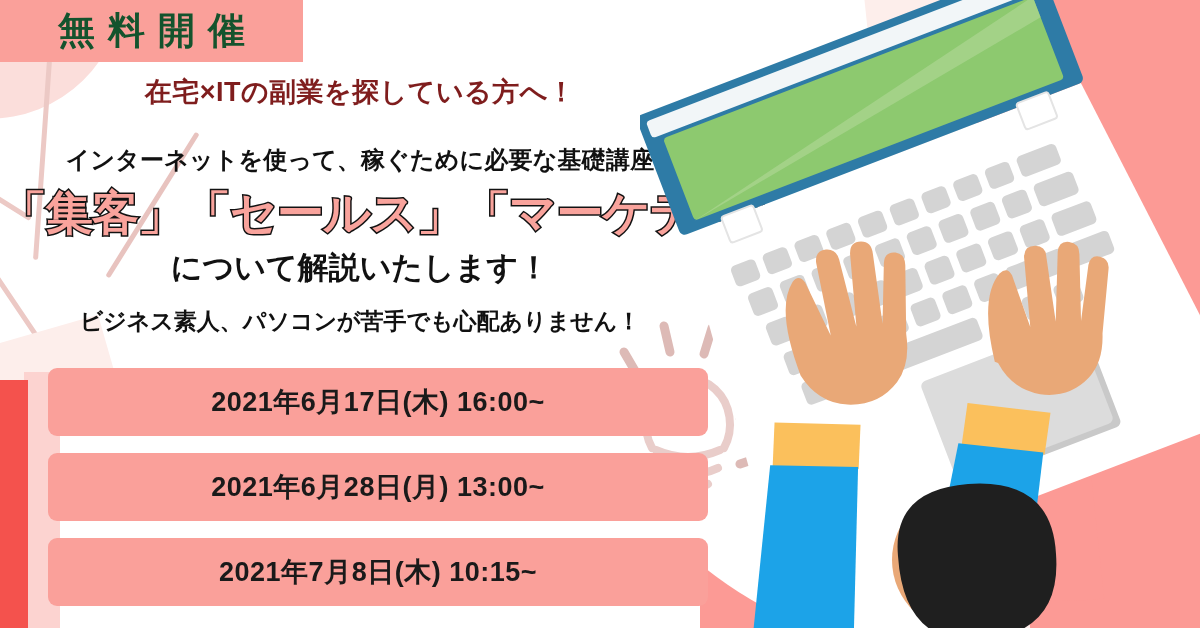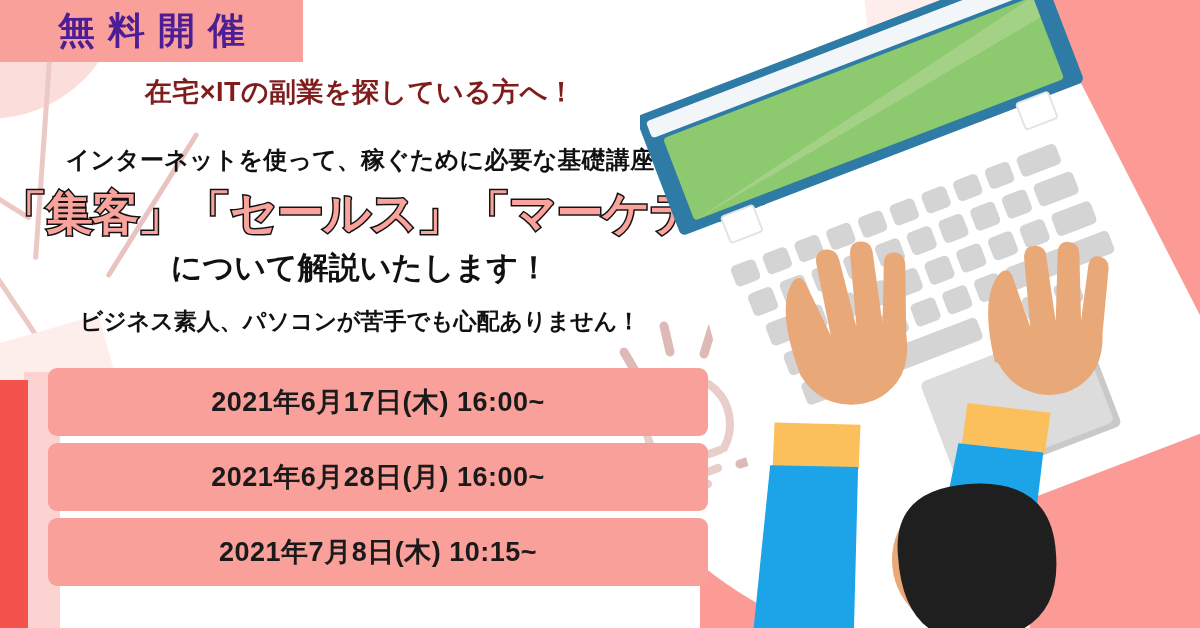--- a/index.html
+++ b/index.html
@@ -93,21 +93,21 @@
     left: 0; top: 0;
     width: 303px; height: 62px;
     background: #faa09a;
     display: flex;
     align-items: center;
     justify-content: center;
   }
   .header-band-text {
     font-size: 37px;
     font-weight: 700;
-    color: #4c1d95;
+    color: #14532d;
     letter-spacing: 13px;
     text-indent: 13px;
     white-space: nowrap;
   }
 
   
   .copy {
     position: absolute;
     left: 0; top: 74px;
     width: 720px;
@@ -161,21 +161,21 @@
   
   .dates {
     position: absolute;
     left: 48px; top: 368px;
     width: 660px;
   }
   .date-row {
     height: 68px;
     background: #faa09a;
     border-radius: 9px;
-    margin-bottom: 7px;
+    margin-bottom: 17px;
     display: flex;
     align-items: center;
     justify-content: center;
   }
   .date-text {
     font-size: 27px;
     font-weight: 700;
     color: #1a1a1a;
     letter-spacing: 0.5px;
     white-space: nowrap;
@@ -236,21 +236,21 @@
     <p class="line-hero">「集客」「セールス」「マーケティング」</p>
     <p class="line-hero2">について解説いたします！</p>
     <p class="line-note">ビジネス素人、パソコンが苦手でも心配ありません！</p>
   </div>
 
   <div class="dates">
     <div class="date-row">
       <span class="date-text">2021年6月17日(木)  16:00~</span>
     </div>
     <div class="date-row">
-      <span class="date-text">2021年6月28日(月)  16:00~</span>
+      <span class="date-text">2021年6月28日(月)  13:00~</span>
     </div>
     <div class="date-row">
       <span class="date-text">2021年7月8日(木)  10:15~</span>
     </div>
   </div>
 
   <svg class="illus" viewBox="0 0 560 628">
     <defs>
       <clipPath id="frameClip">
           <rect x="0" y="0" width="560" height="628"></rect>

